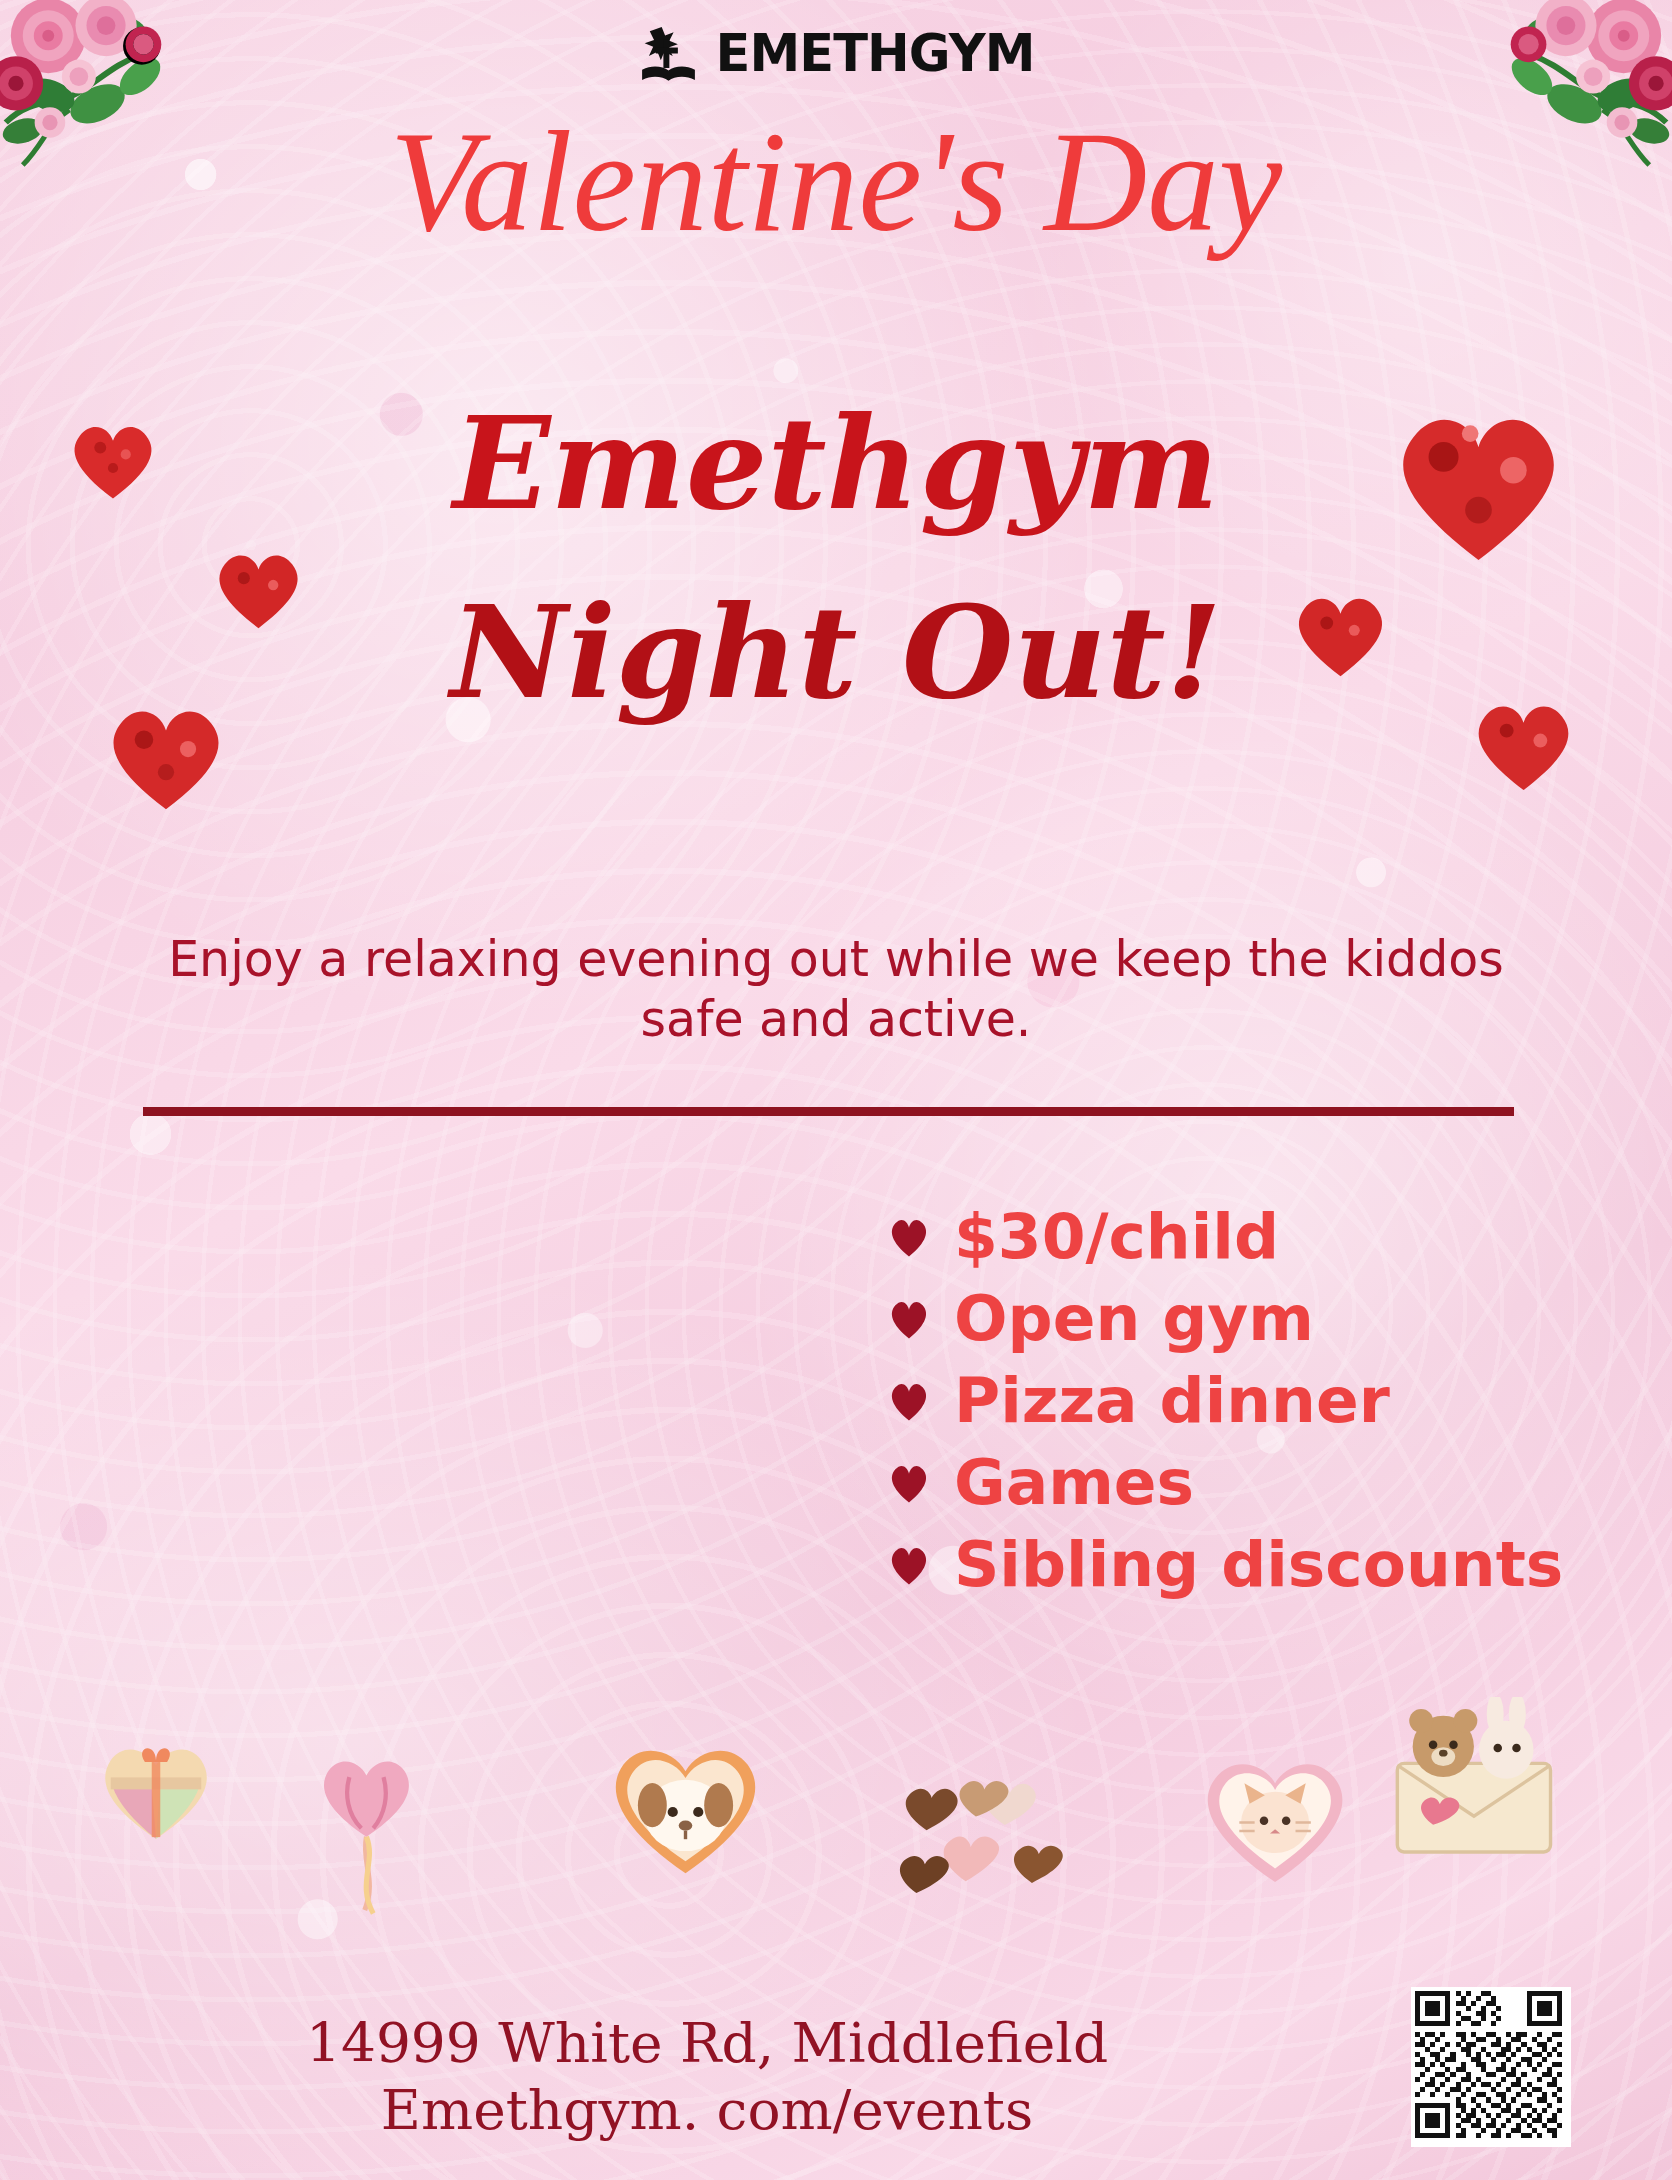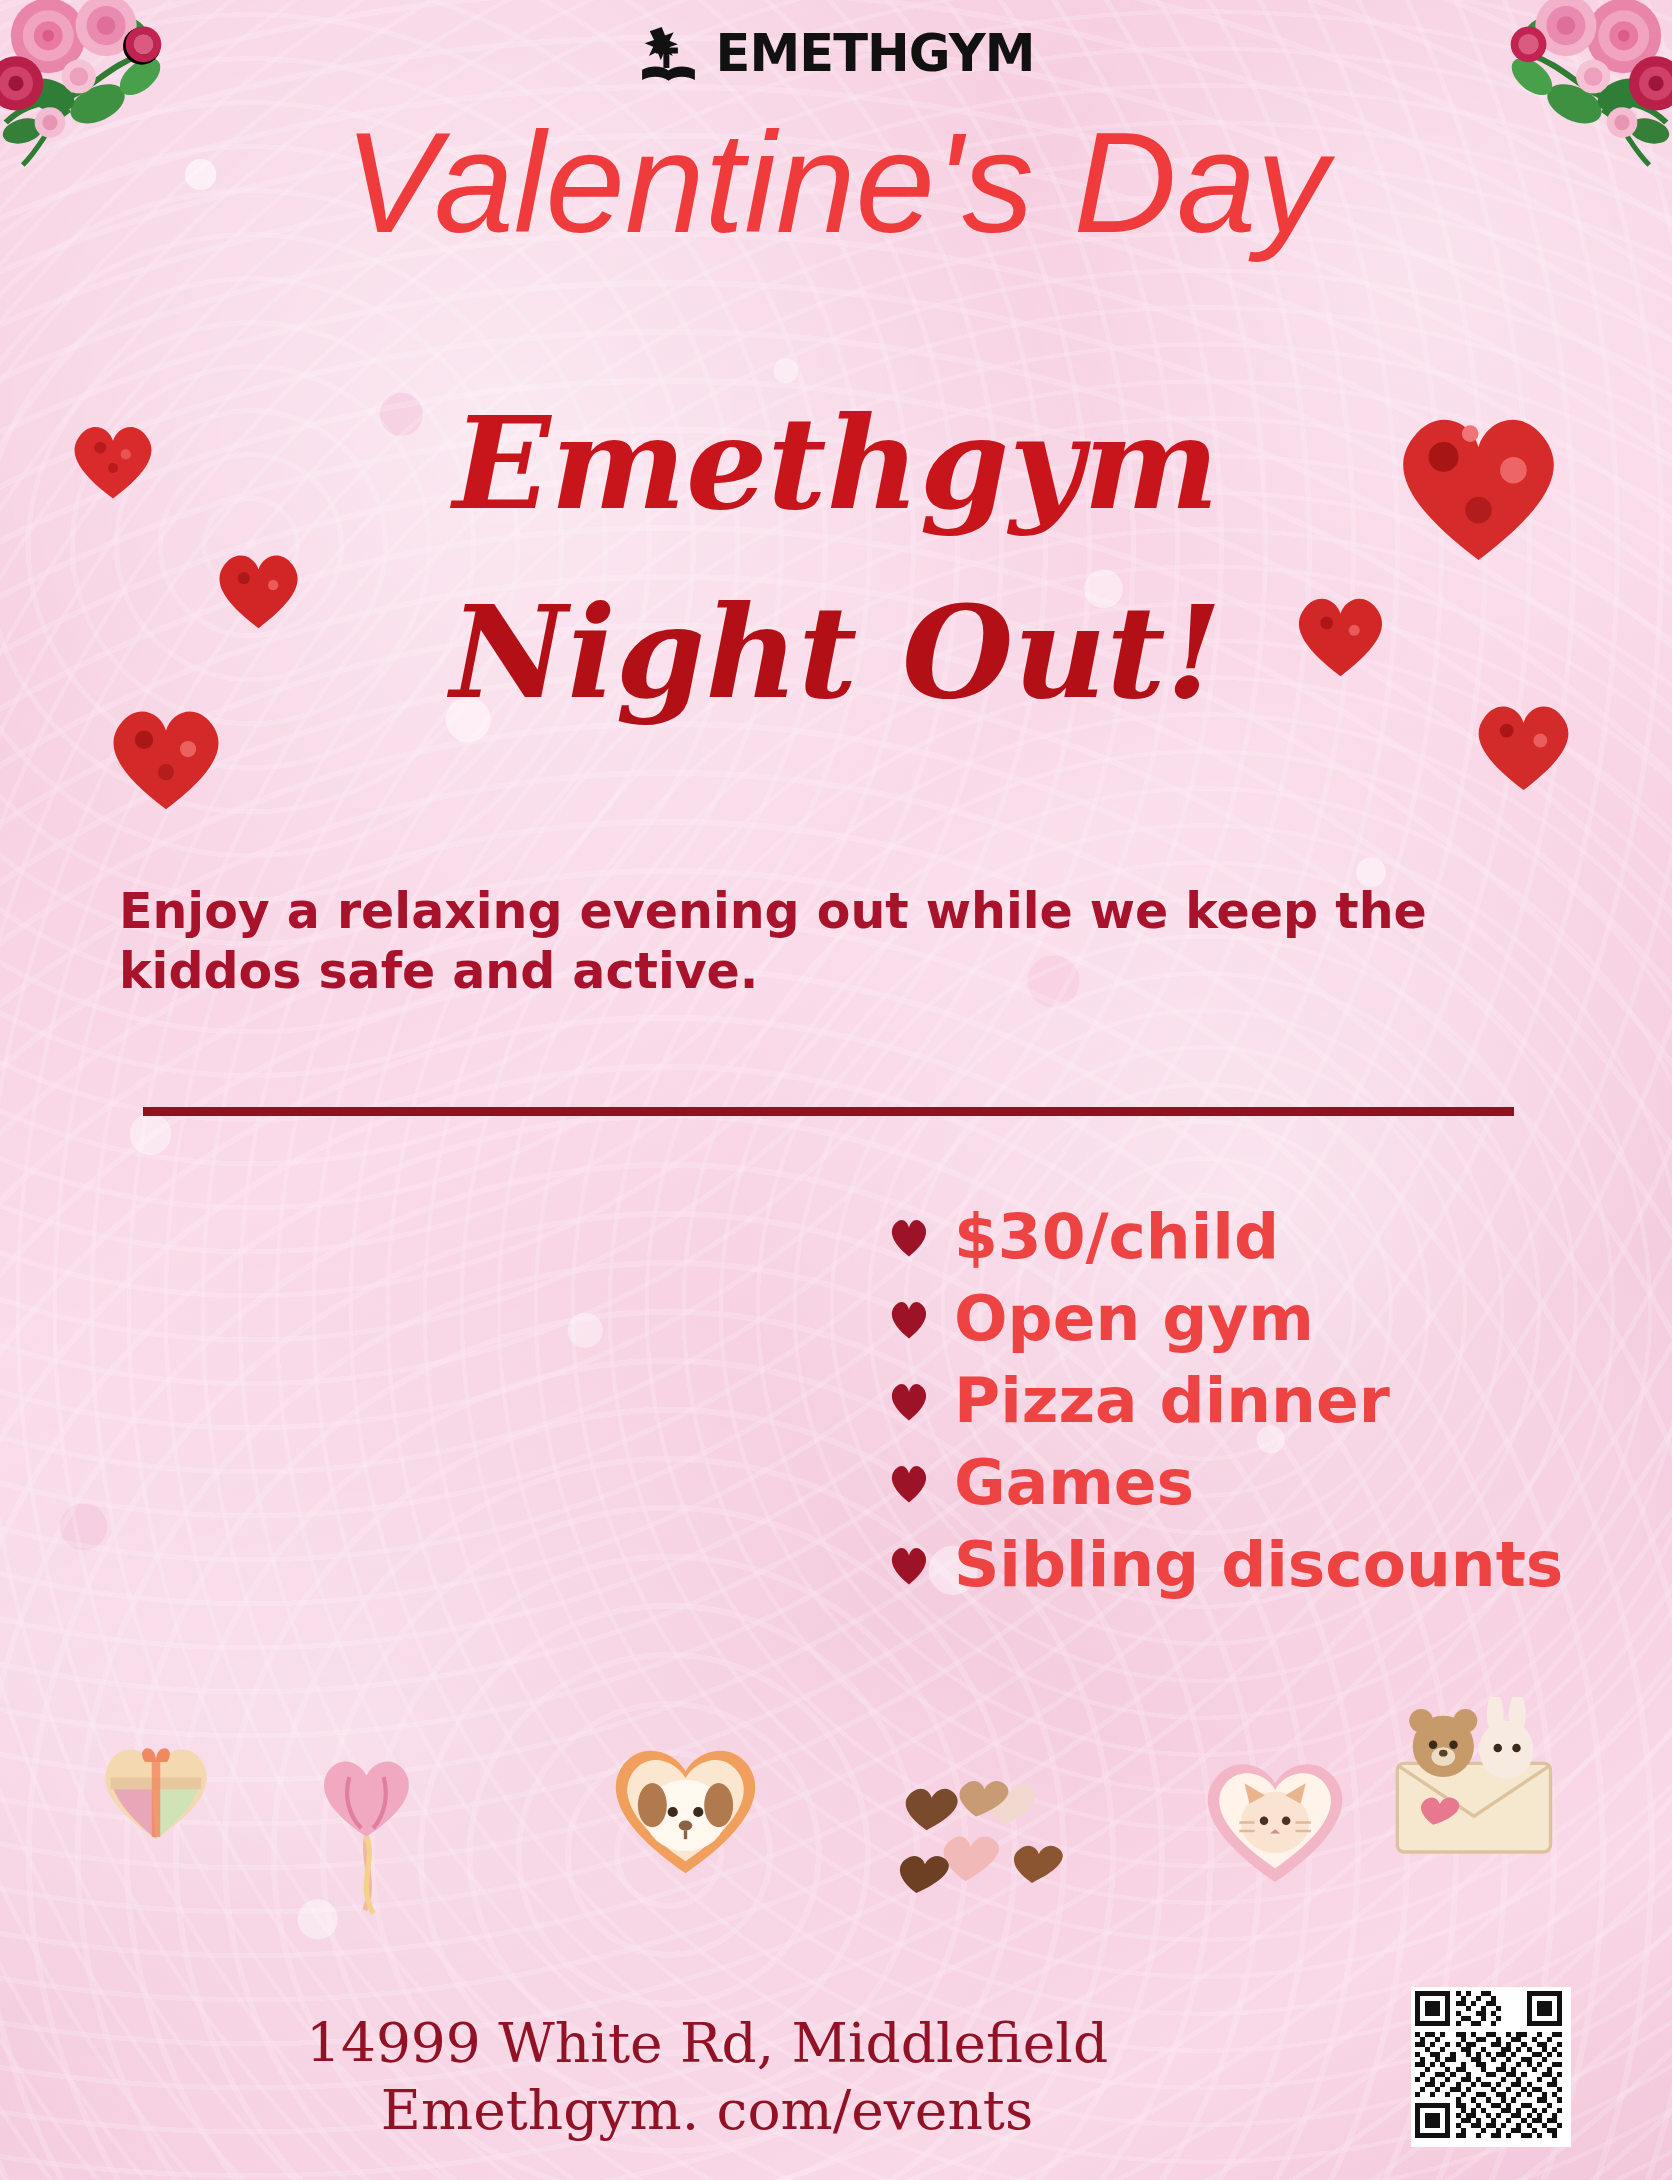--- a/index.html
+++ b/index.html
@@ -96,21 +96,21 @@
     position: absolute;
     z-index: 2;
   }
 
   
   .title-valentines {
     position: absolute;
     top: 111px;
     width: 100%;
     text-align: center;
-    font-family: Liberation Sans, sans-serif;
+    font-family: Liberation Serif, serif;
     font-style: italic;
     font-size: 143px;
     line-height: 1;
     color: #ef3b3b;
     z-index: 4;
     white-space: nowrap;
   }
   .title-parents {
     position: absolute;
     top: 399px;
@@ -133,25 +133,26 @@
     font-style: italic;
     font-weight: 700;
     font-size: 128px;
     line-height: 1;
     color: #b21016;
     z-index: 4;
   }
 
   .subtitle {
     position: absolute;
-    top: 882px;
+    top: 930px;
     left: 119px;
     right: 119px;
+    text-align: center;
     font-family: "DejaVu Sans", sans-serif;
-    font-weight: 700;
+    font-weight: 400;
     font-size: 49px;
     line-height: 1.22;
     color: #a8122a;
     z-index: 4;
   }
 
   .divider {
     position: absolute;
     top: 1107px;
     left: 143px;

